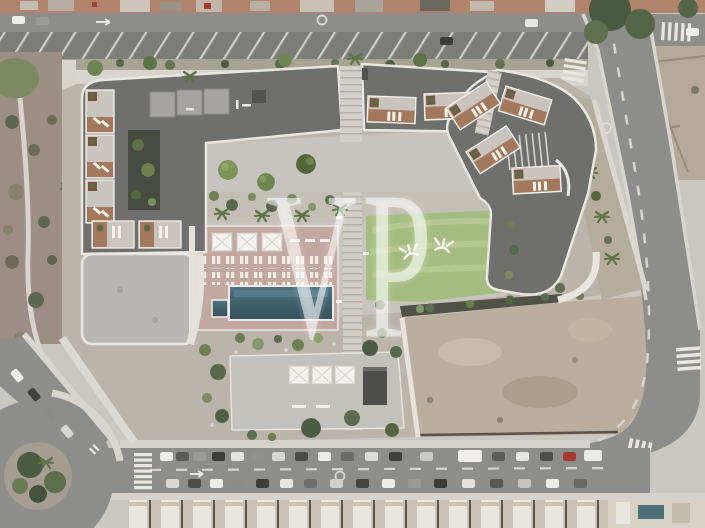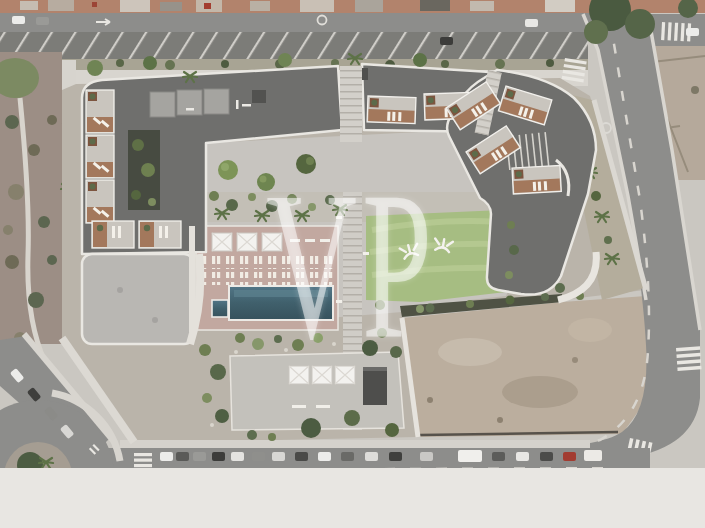--- a/index.html
+++ b/index.html
@@ -1,16 +1,16 @@
 <!DOCTYPE html>
 <html><head>
 <meta charset="utf-8">
 <style>
   html,body{margin:0;padding:0;background:#e8e6e2;}
-  .stage{position:relative;width:705px;height:468px;overflow:hidden;background:#cac7c1;
+  .stage{position:relative;width:705px;height:528px;overflow:hidden;background:#cac7c1;
          font-family:"Liberation Sans",sans-serif;}
   .stage svg{position:absolute;left:0;top:0;}
   .watermark{
     position:absolute;left:266px;top:150px;
     font-family:"Liberation Serif",serif;
     font-size:150px;line-height:1.08;font-weight:400;
     color:rgba(255,255,255,0.52);
     transform:scale(0.84,1.42);transform-origin:top left;
     letter-spacing:6px;user-select:none;pointer-events:none;
     text-shadow:0 0 6px rgba(255,255,255,0.25);

